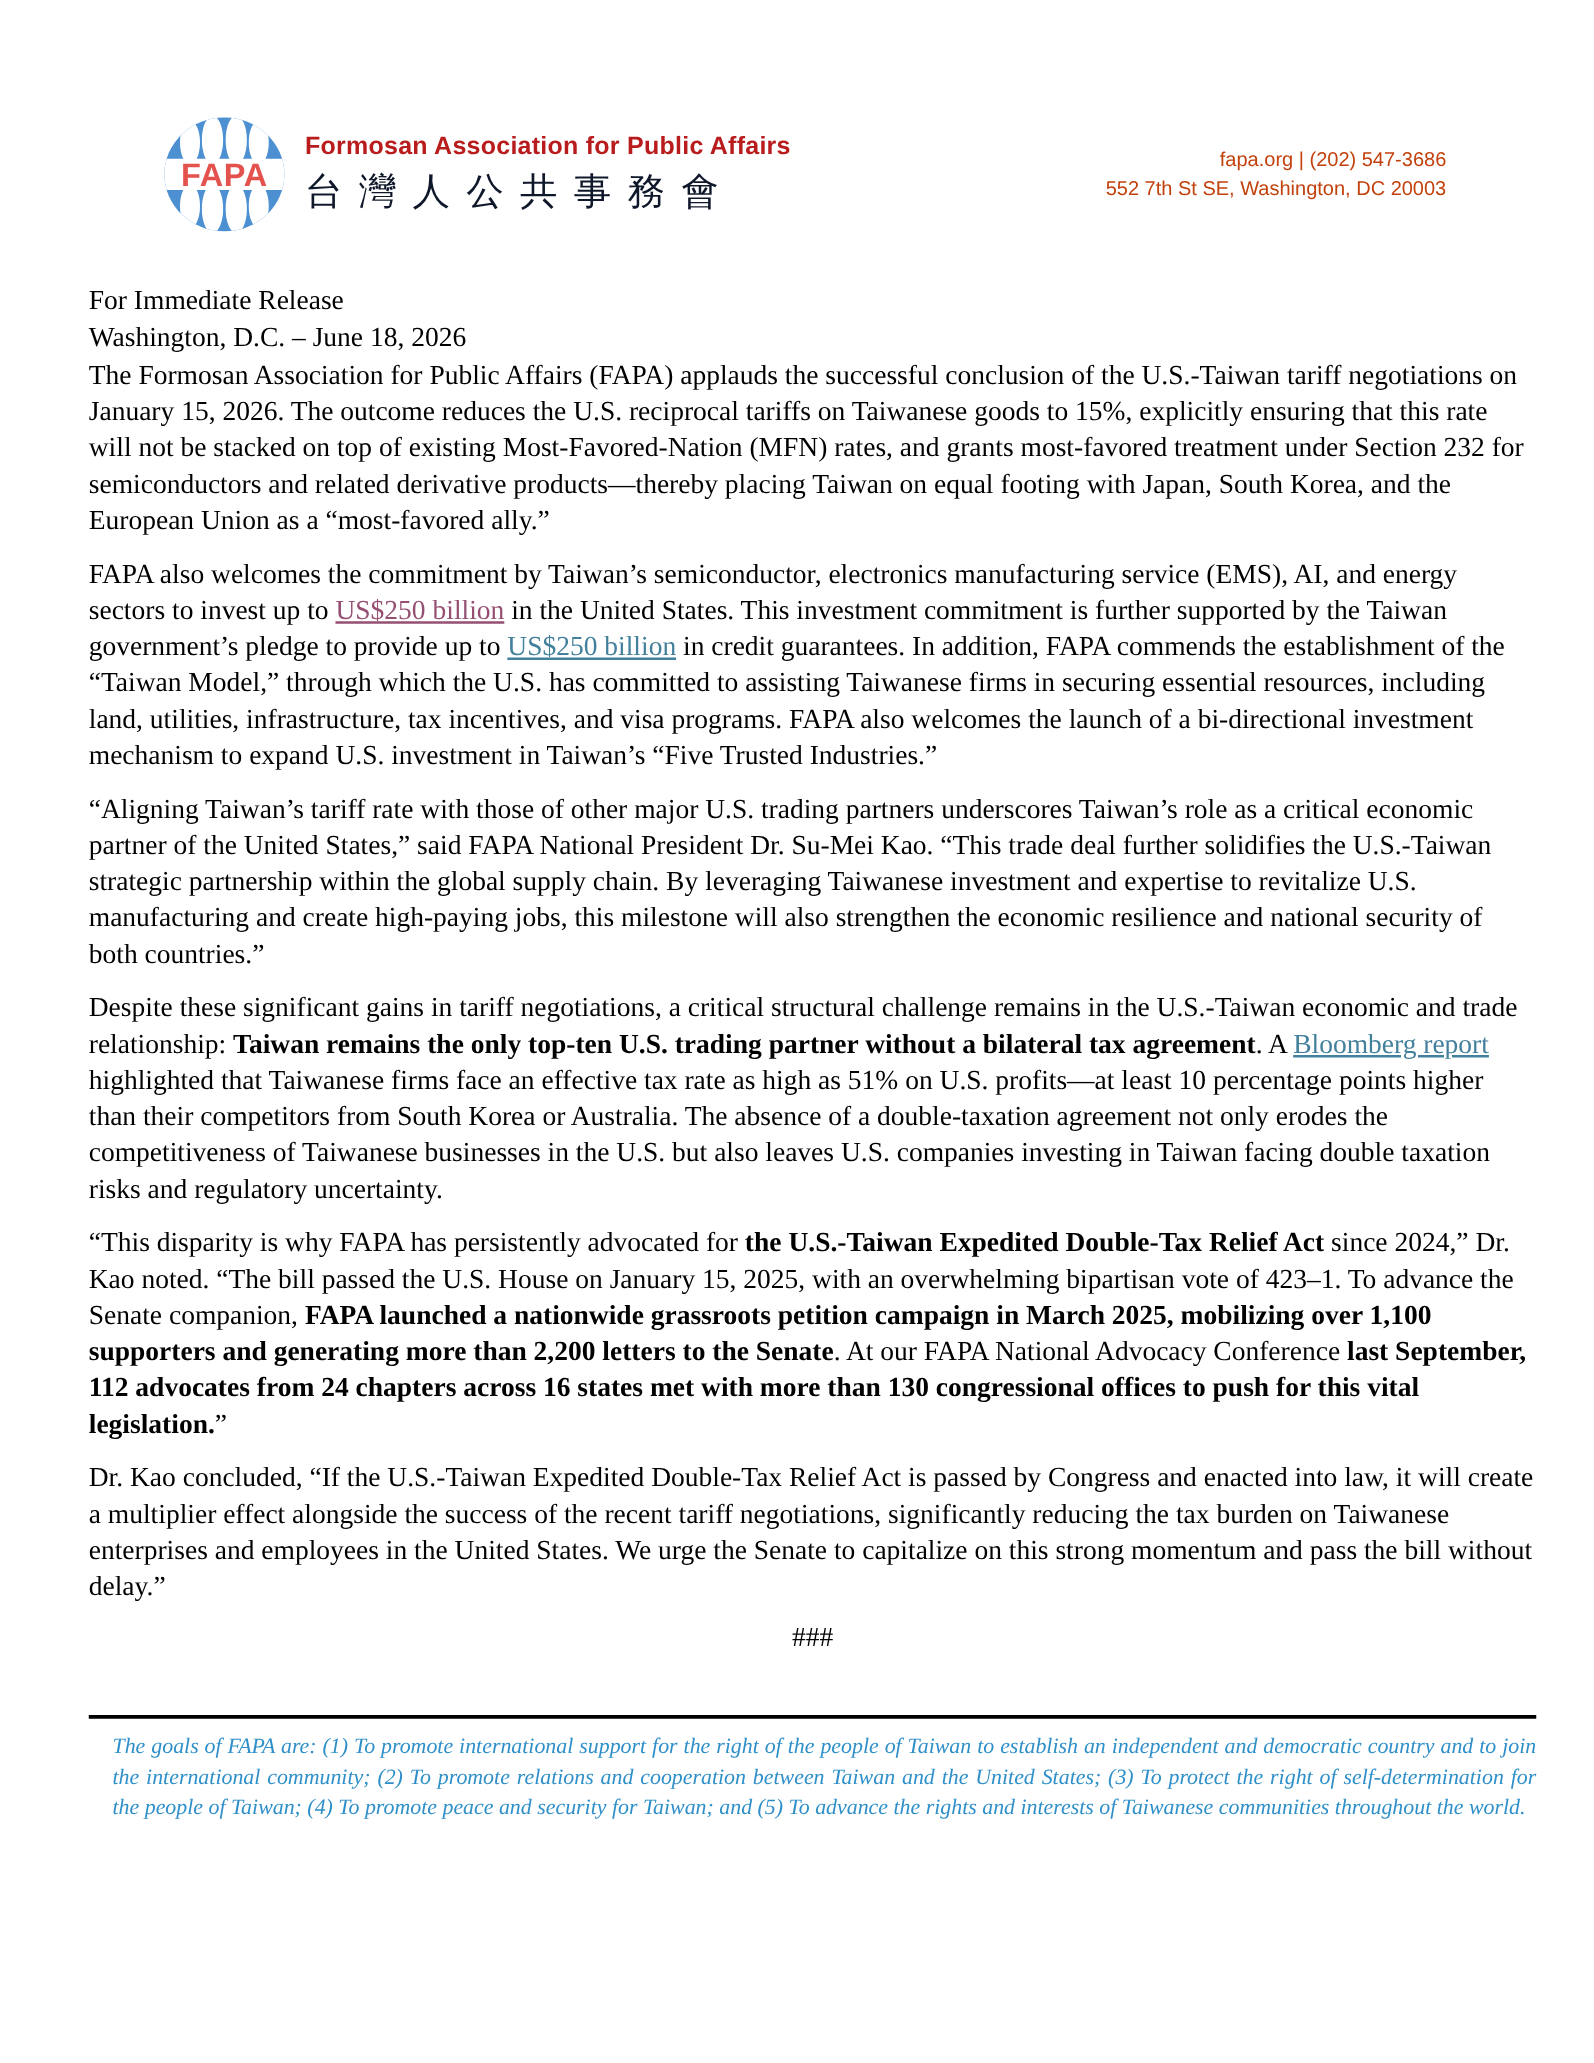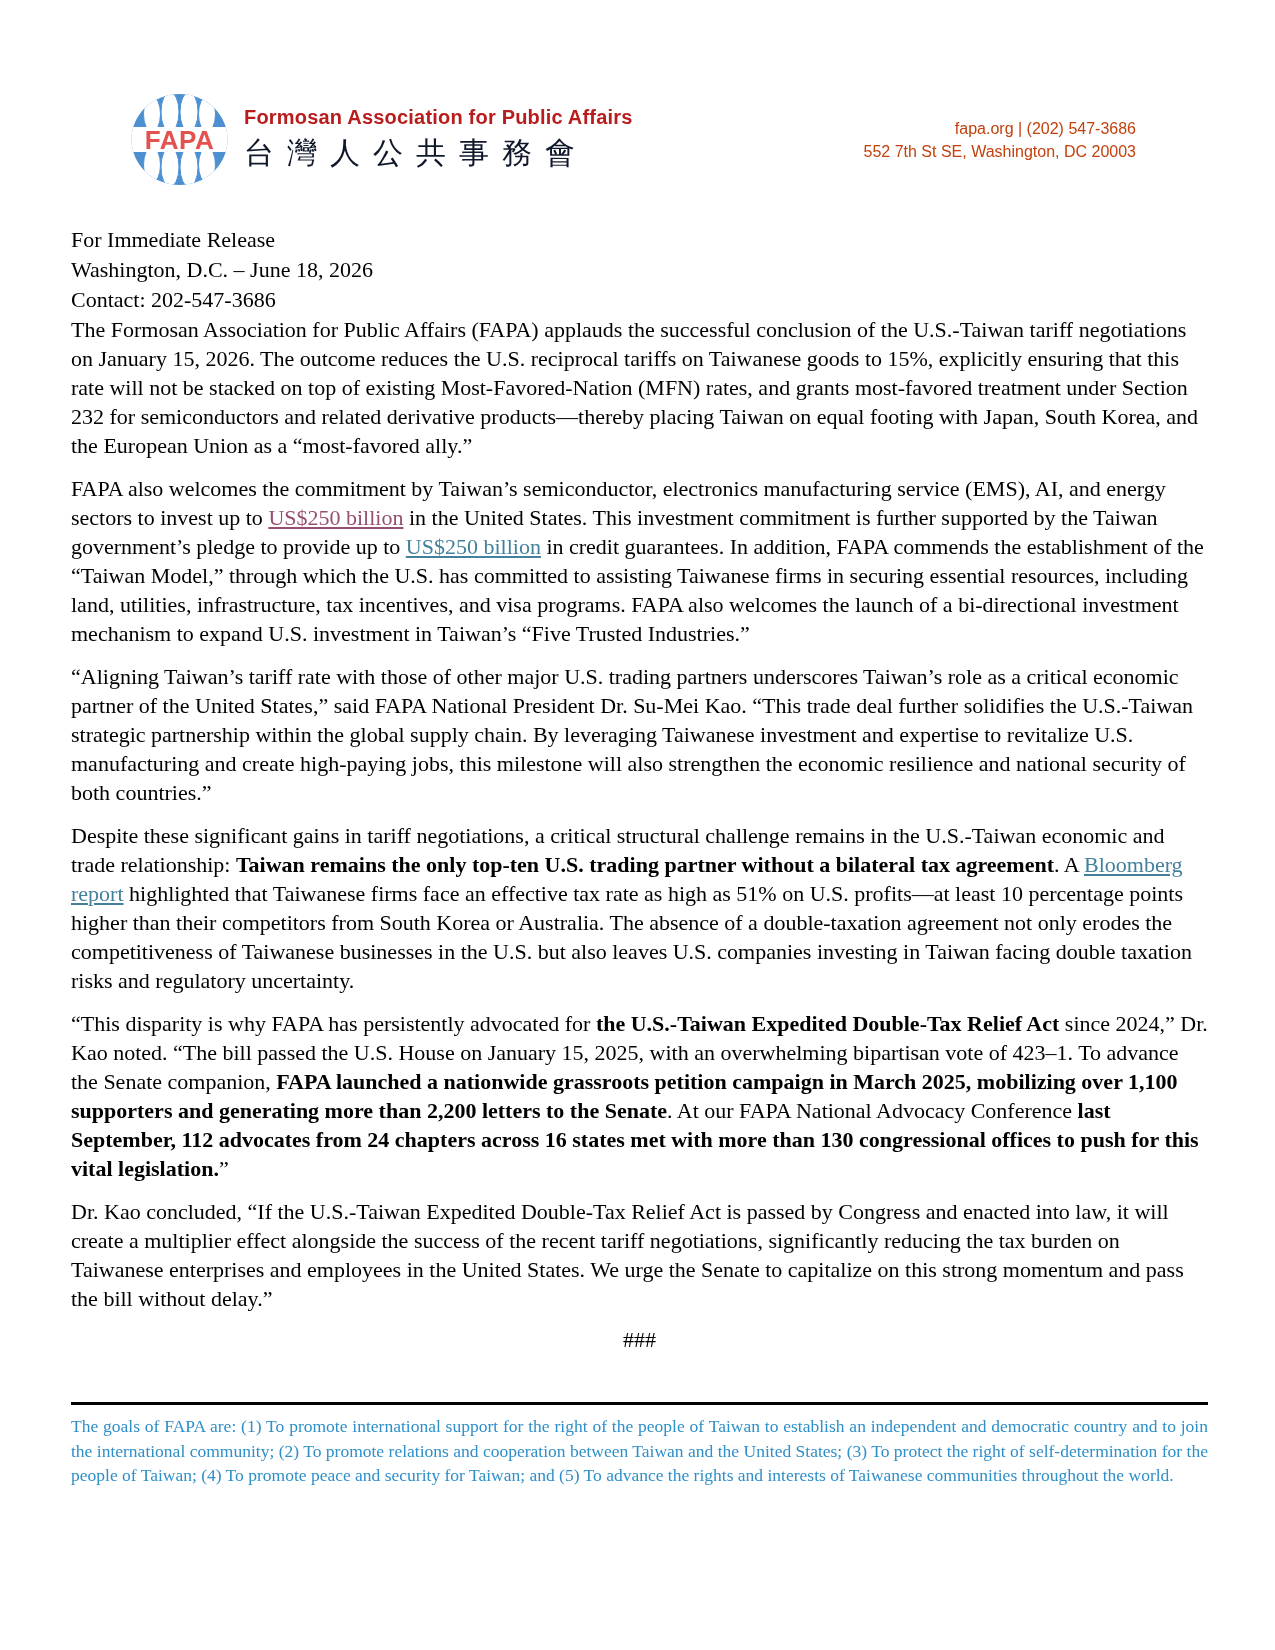--- a/index.html
+++ b/index.html
@@ -5,21 +5,21 @@
   * { margin: 0; padding: 0; box-sizing: border-box; }
   html, body { background: #ffffff; }
   body {
     width: 1275px;
     height: 1650px;
     margin: 0 auto;
     font-family: "Liberation Serif", serif;
     color: #000000;
     overflow: hidden;
   }
-  .page { padding: 0 67px 0 71px; }
+  .page { padding: 0 46px 0 71px; }
 
   
   .letterhead {
     margin-top: 92px;
     padding: 0 72px 0 58px;
     display: flex;
     justify-content: space-between;
     align-items: center;
   }
   .brand { display: flex; align-items: center; gap: 14px; }
@@ -69,24 +69,26 @@
   .body-text a.link_visited { color: #954F72; }
   .body-text strong { font-weight: bold; }
 
   .end-mark { text-align: center; font-size: 22px; margin-top: 12px; }
 
   
   .footer { margin-top: 49px; }
   .footer-rule { border: none; height: 3px; background: #000000; }
   .footer-goals {
     margin-top: 9px;
+    font-style: italic;
     font-size: 17.5px;
     line-height: 24.5px;
     color: #2E8FC9;
     text-align: justify;
+    margin-left: 19px;
   }
 </style>
 </head>
 <body>
 
 <div class="page">
 
   <header class="letterhead">
     <div class="brand">
       <svg class="logo" viewBox="0 0 101 95" xmlns="http://www.w3.org/2000/svg" aria-hidden="true">
@@ -118,21 +120,20 @@
     </div>
     <div class="contact">
       <div>fapa.org | (202) 547-3686</div>
       <div>552 7th St SE, Washington, DC 20003</div>
     </div>
   </header>
 
   <section class="release-info">
     <div>For Immediate Release</div>
     <div>Washington, D.C. – June 18, 2026</div>
-    <div>Contact: 202-547-3686</div>
   </section>
 
 
   <main class="body-text">
       <p><span>The Formosan Association for Public Affairs (FAPA) applauds the successful conclusion of the U.S.-Taiwan tariff negotiations on January 15, 2026. The outcome reduces the U.S. reciprocal tariffs on Taiwanese goods to 15%, explicitly ensuring that this rate will not be stacked on top of existing Most-Favored-Nation (MFN) rates, and grants most-favored treatment under Section 232 for semiconductors and related derivative products—thereby placing Taiwan on equal footing with Japan, South Korea, and the European Union as a “most-favored ally.”</span></p>
       <p><span>FAPA also welcomes the commitment by Taiwan’s semiconductor, electronics manufacturing service (EMS), AI, and energy sectors to invest up to </span><a href="#" class="link_visited">US$250 billion</a><span> in the United States. This investment commitment is further supported by the Taiwan government’s pledge to provide up to </span><a href="#" class="link">US$250 billion</a><span> in credit guarantees. In addition, FAPA commends the establishment of the “Taiwan Model,” through which the U.S. has committed to assisting Taiwanese firms in securing essential resources, including land, utilities, infrastructure, tax incentives, and visa programs. FAPA also welcomes the launch of a bi-directional investment mechanism to expand U.S. investment in Taiwan’s “Five Trusted Industries.”</span></p>
       <p><span>“Aligning Taiwan’s tariff rate with those of other major U.S. trading partners underscores Taiwan’s role as a critical economic partner of the United States,” said FAPA National President Dr. Su-Mei Kao. “This trade deal further solidifies the U.S.-Taiwan strategic partnership within the global supply chain. By leveraging Taiwanese investment and expertise to revitalize U.S. manufacturing and create high-paying jobs, this milestone will also strengthen the economic resilience and national security of both countries.”</span></p>
       <p><span>Despite these significant gains in tariff negotiations, a critical structural challenge remains in the U.S.-Taiwan economic and trade relationship: </span><strong>Taiwan remains the only top-ten U.S. trading partner without a bilateral tax agreement</strong><span>. A </span><a href="#" class="link">Bloomberg report</a><span> highlighted that Taiwanese firms face an effective tax rate as high as 51% on U.S. profits—at least 10 percentage points higher than their competitors from South Korea or Australia. The absence of a double-taxation agreement not only erodes the competitiveness of Taiwanese businesses in the U.S. but also leaves U.S. companies investing in Taiwan facing double taxation risks and regulatory uncertainty.</span></p>
       <p><span>“This disparity is why FAPA has persistently advocated for </span><strong>the U.S.-Taiwan Expedited Double-Tax Relief Act</strong><span> since 2024,” Dr. Kao noted. “The bill passed the U.S. House on January 15, 2025, with an overwhelming bipartisan vote of 423–1. To advance the Senate companion, </span><strong>FAPA launched a nationwide grassroots petition campaign in March 2025, mobilizing over 1,100 supporters and generating more than 2,200 letters to the Senate</strong><span>. At our FAPA National Advocacy Conference </span><strong>last September, 112 advocates from 24 chapters across 16 states met with more than 130 congressional offices to push for this vital legislation.</strong><span>”</span></p>
       <p><span>Dr. Kao concluded, “If the U.S.-Taiwan Expedited Double-Tax Relief Act is passed by Congress and enacted into law, it will create a multiplier effect alongside the success of the recent tariff negotiations, significantly reducing the tax burden on Taiwanese enterprises and employees in the United States. We urge the Senate to capitalize on this strong momentum and pass the bill without delay.”</span></p>

